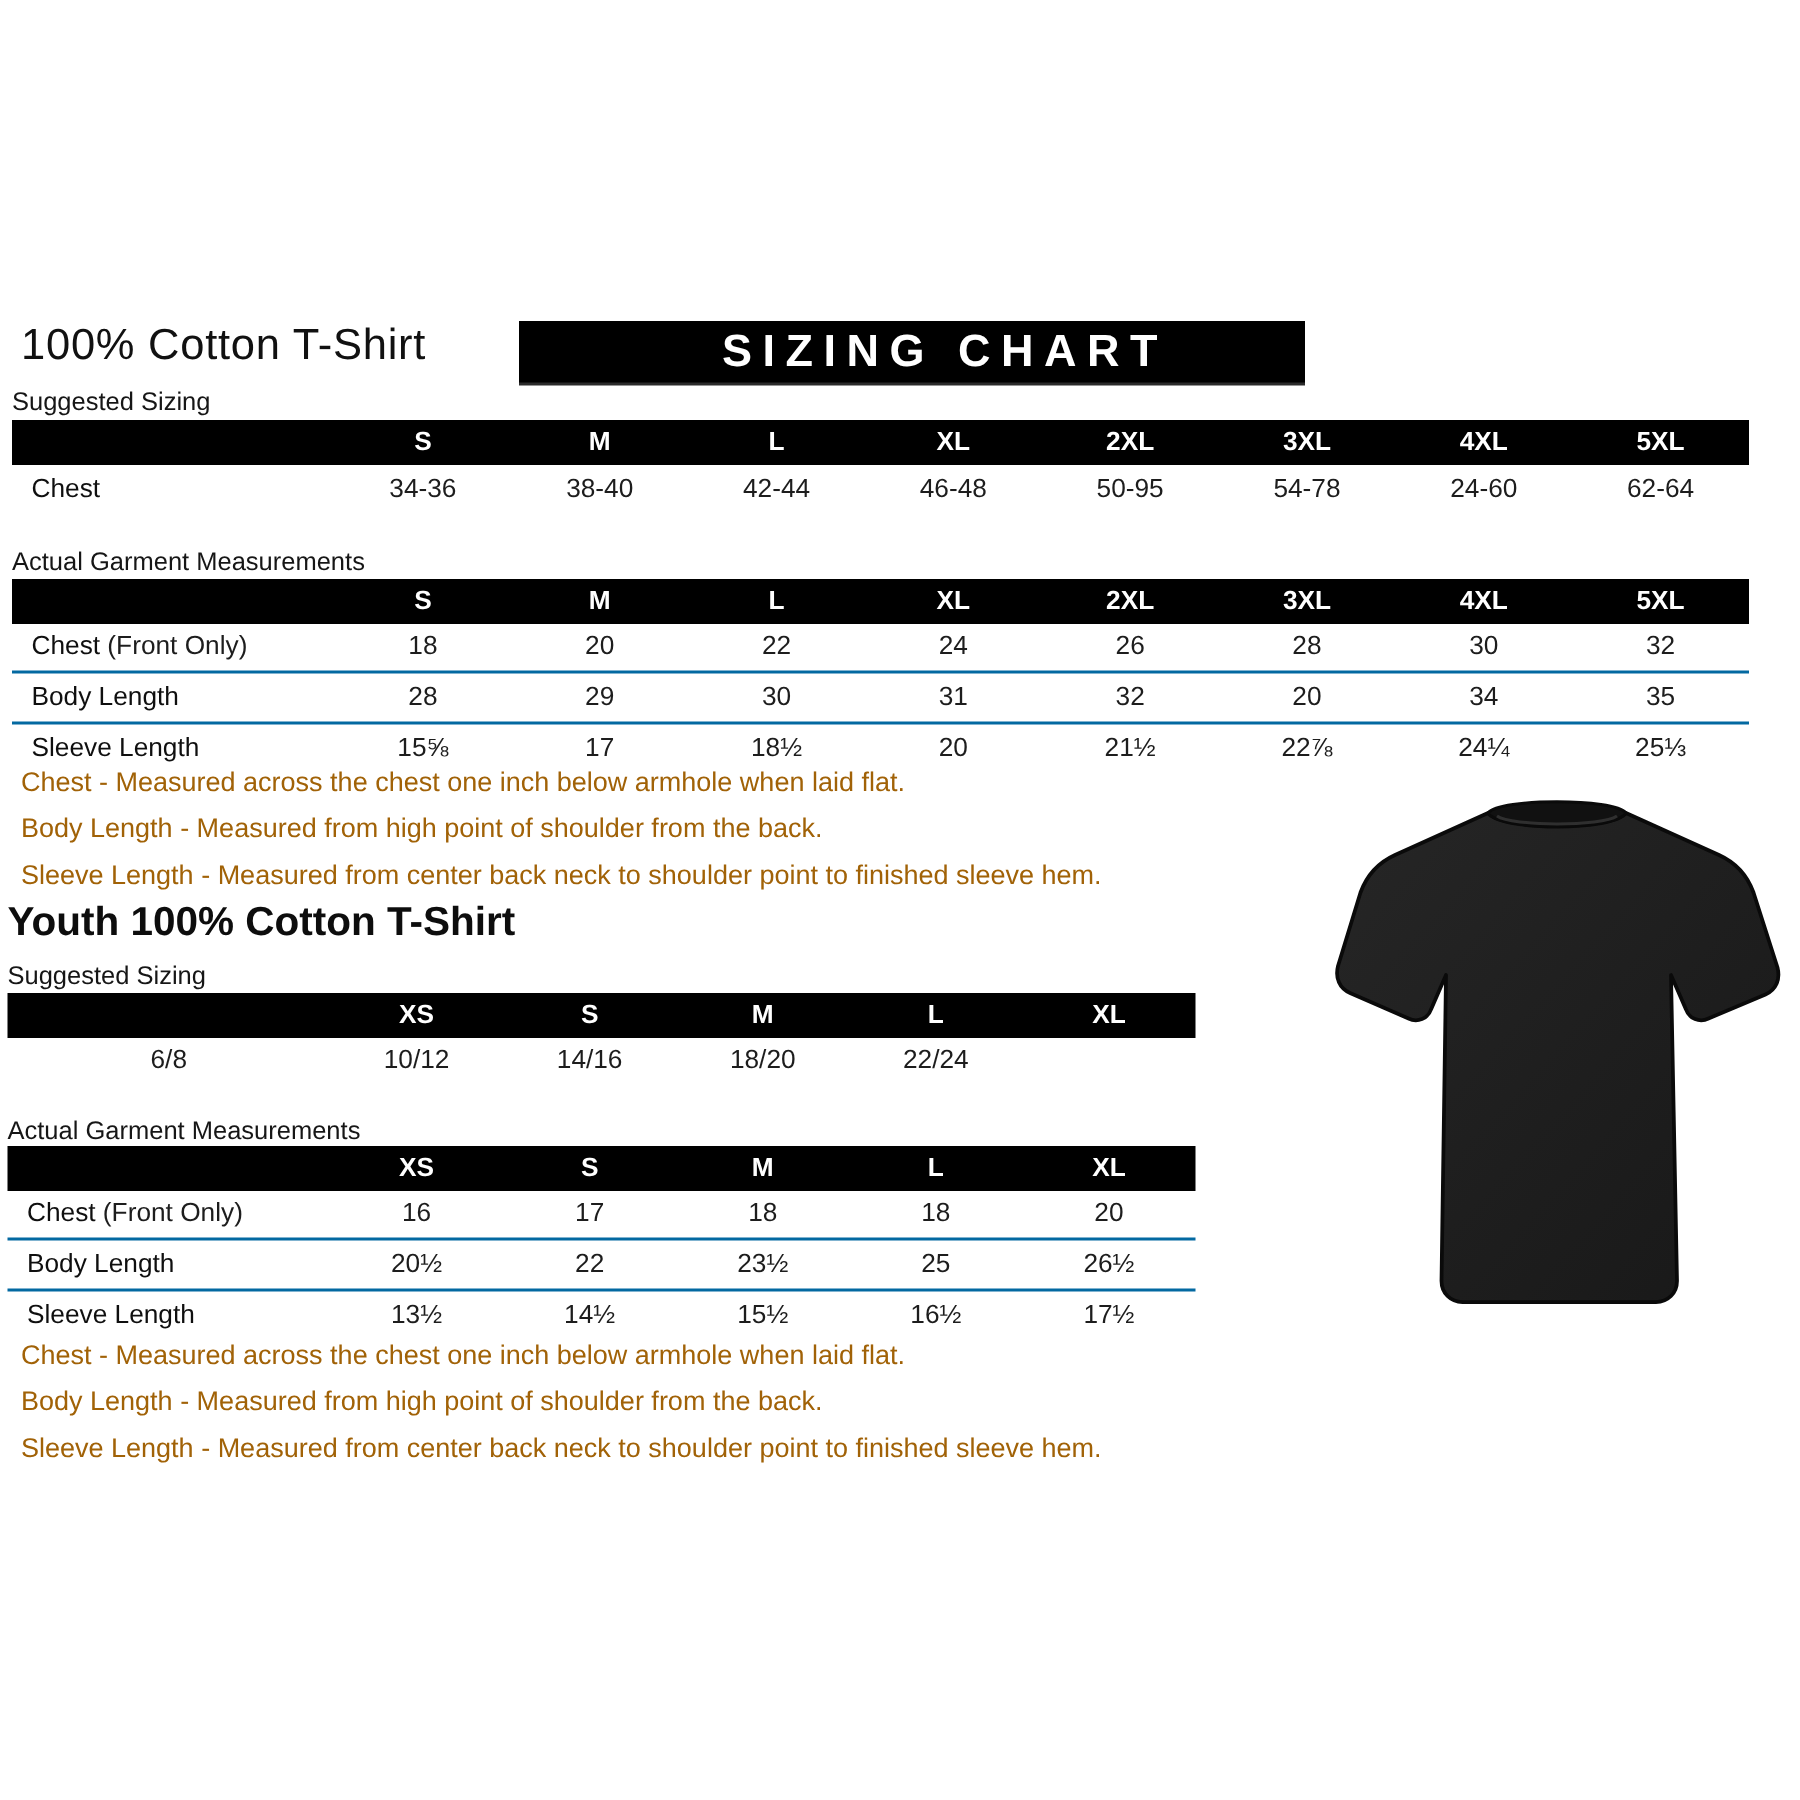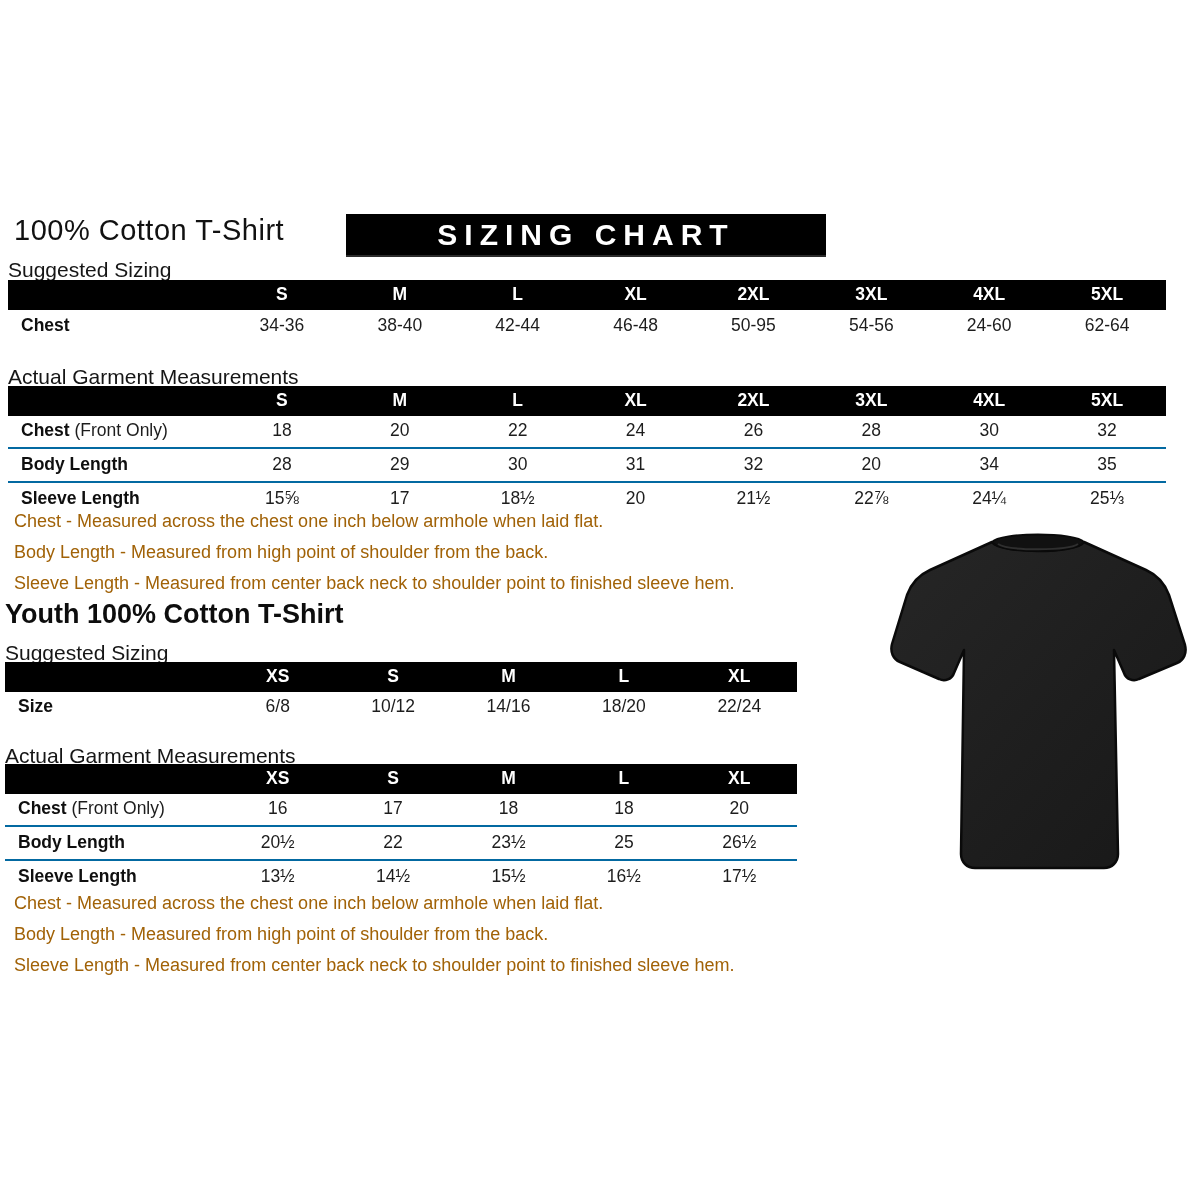--- a/index.html
+++ b/index.html
@@ -17,57 +17,57 @@
   
   .main-title{
     font-size:29px;font-weight:500;color:#111;letter-spacing:.5px;white-space:nowrap;
   }
   .banner{
     background:#000;color:#fff;
     display:flex;align-items:center;justify-content:center;
     font-weight:bold;font-size:30px;letter-spacing:7px;
     box-shadow:0 2px 0 #2b2b2b;
   }
-  .section-label{font-size:21px;color:#161616;}
+  .section-label{font-size:17px;color:#161616;}
   .youth-title{font-size:27px;font-weight:bold;color:#0d0d0d;white-space:nowrap;}
 
   
   .grid{display:grid;}
   .adult-cols{grid-template-columns:215px repeat(8,1fr);}
   .youth-cols{grid-template-columns:215px repeat(5,1fr);}
   .thead{background:#000;color:#fff;}
   .thead .th{
     text-align:center;font-weight:bold;font-size:17.5px;
     padding:4px 0 5px 0;
   }
   .trow .td{
     text-align:center;font-size:17.5px;color:#1d1d1d;
     padding:5px 0 6px 0;
   }
   .trow .tlabel{
     text-align:left;font-size:17.5px;padding:5px 0 6px 13px;white-space:nowrap;
   }
-  .tlabel .lab{font-weight:bold;color:#0f0f0f;}
+  .tlabel .lab{font-weight:normal;color:#0f0f0f;}
   .tlabel .suf{font-weight:normal;color:#1d1d1d;}
   .ruled .trow{border-bottom:2px solid #0369a1;}
   .ruled .trow:last-child{border-bottom:none;}
 
   
   .notes .note{font-size:18px;color:#a16207;margin-bottom:10px;white-space:nowrap;}
 
   
   .tshirt-wrap{width:300px;height:352px;}
 </style>
 </head>
 <body>
 
 <div class="page">
 
   <div class="abs main-title" style="left:14px;top:166px;">100% Cotton T-Shirt</div>
-  <div class="abs banner" style="left:346px;top:166px;width:480px;height:41px;">
+  <div class="abs banner" style="left:346px;top:166px;width:480px;height:41px;padding-left:44px;">
     <span>SIZING CHART</span>
   </div>
 
   <div class="abs section-label" style="left:8px;top:210px;">Suggested Sizing</div>
 
   <div class="abs grid adult-cols thead" style="left:8px;top:232px;width:1158px;">
     <div class="th"></div>
     <div class="th">S</div>
     <div class="th">M</div>
     <div class="th">L</div>
@@ -78,21 +78,21 @@
     <div class="th">5XL</div>
   </div>
 
   <div class="abs grid adult-cols trow" style="left:8px;top:262px;width:1158px;">
     <div class="tlabel"><span class="lab">Chest</span><span class="suf"></span></div>
     <div class="td">34-36</div>
     <div class="td">38-40</div>
     <div class="td">42-44</div>
     <div class="td">46-48</div>
     <div class="td">50-95</div>
-    <div class="td">54-56</div>
+    <div class="td">54-78</div>
     <div class="td">24-60</div>
     <div class="td">62-64</div>
   </div>
 
   <div class="abs section-label" style="left:8px;top:317px;">Actual Garment Measurements</div>
 
   <div class="abs grid adult-cols thead" style="left:8px;top:338px;width:1158px;">
     <div class="th"></div>
     <div class="th">S</div>
     <div class="th">M</div>
@@ -153,21 +153,20 @@
   <div class="abs grid youth-cols thead" style="left:5px;top:614px;width:792px;">
     <div class="th"></div>
     <div class="th">XS</div>
     <div class="th">S</div>
     <div class="th">M</div>
     <div class="th">L</div>
     <div class="th">XL</div>
   </div>
 
   <div class="abs grid youth-cols trow" style="left:5px;top:643px;width:792px;">
-    <div class="tlabel"><span class="lab">Size</span><span class="suf"></span></div>
     <div class="td">6/8</div>
     <div class="td">10/12</div>
     <div class="td">14/16</div>
     <div class="td">18/20</div>
     <div class="td">22/24</div>
   </div>
 
   <div class="abs section-label" style="left:5px;top:696px;">Actual Garment Measurements</div>
 
   <div class="abs grid youth-cols thead" style="left:5px;top:716px;width:792px;">

